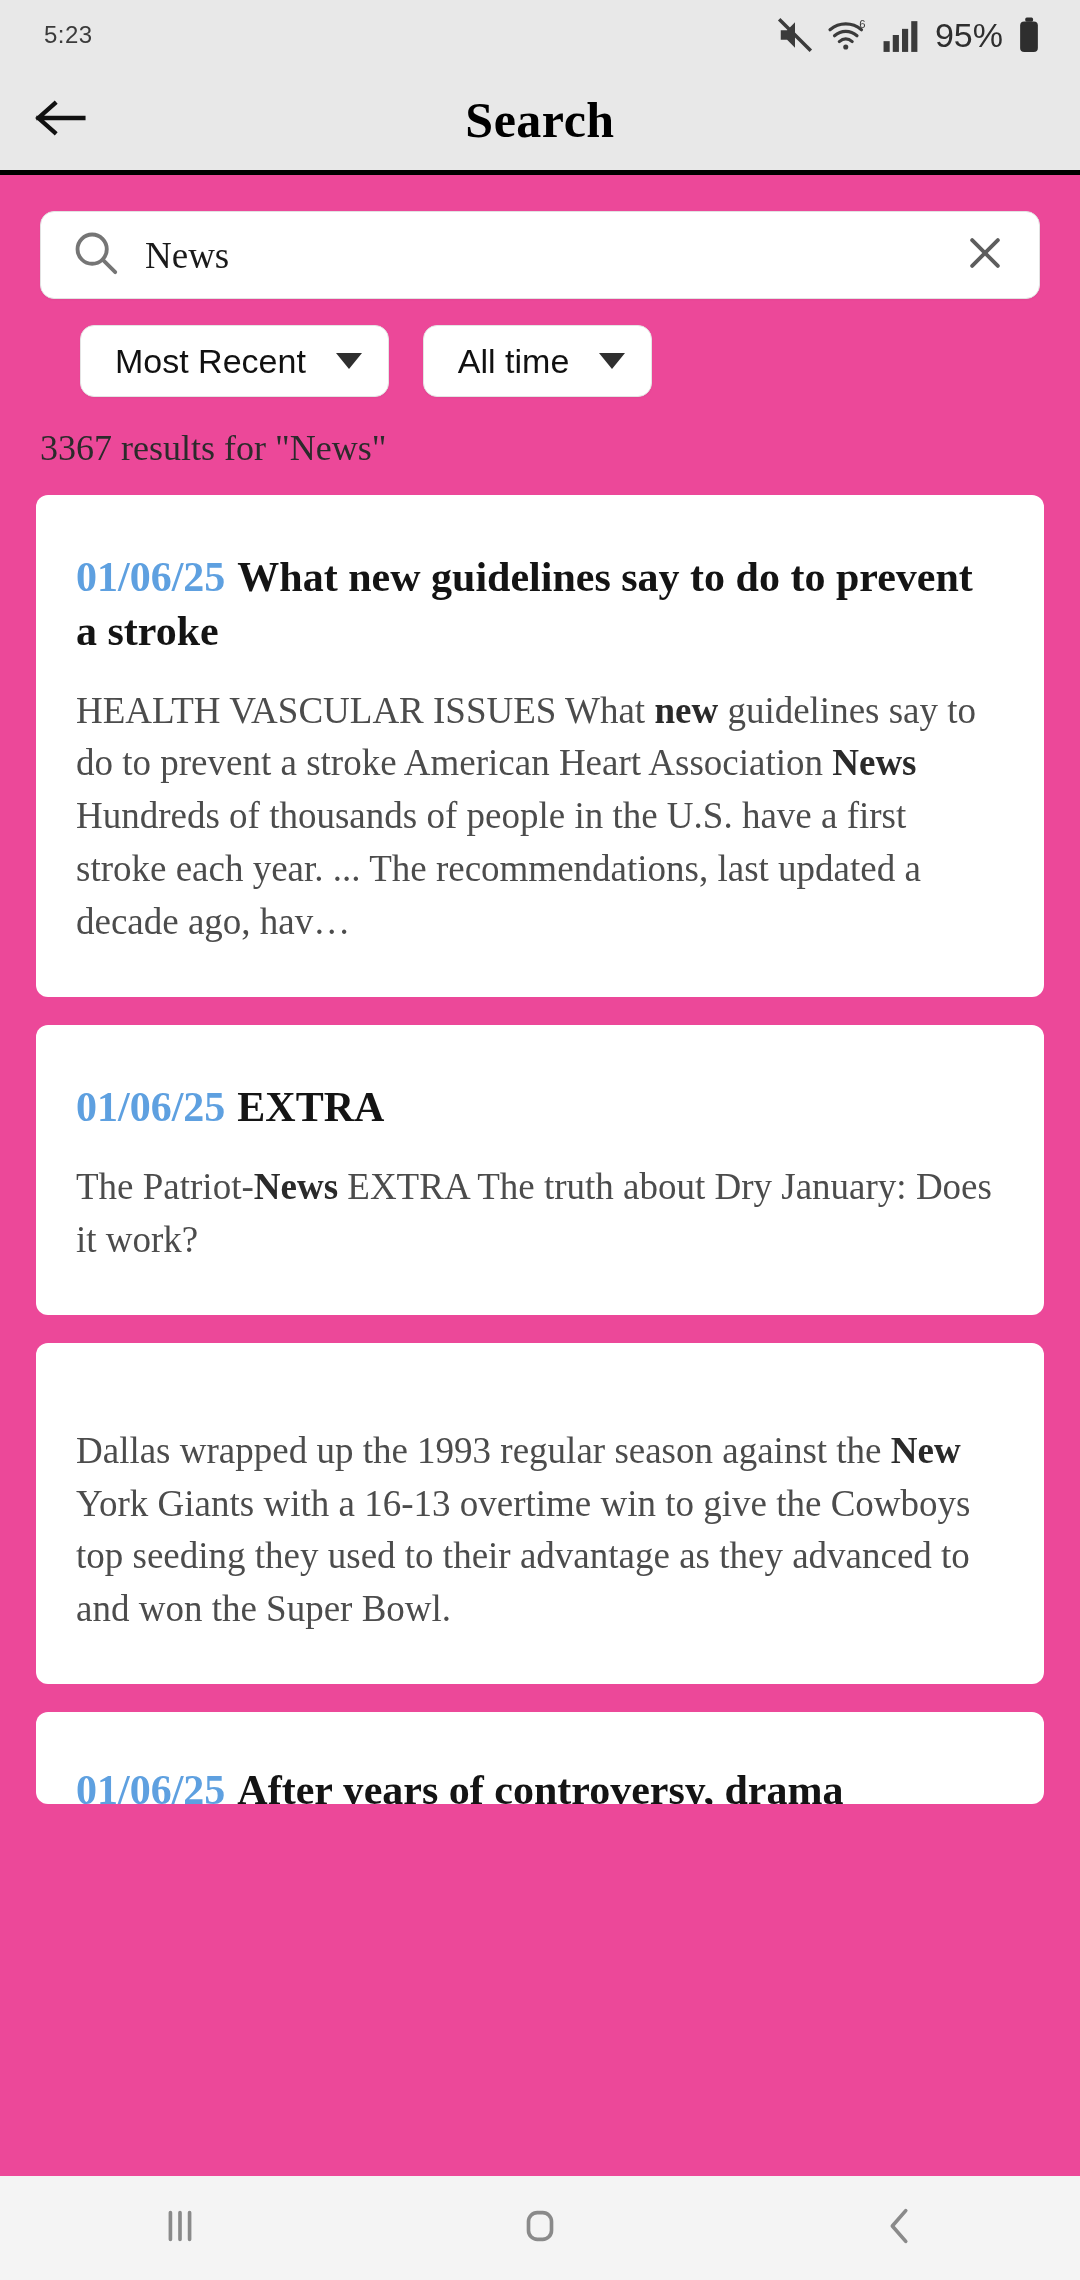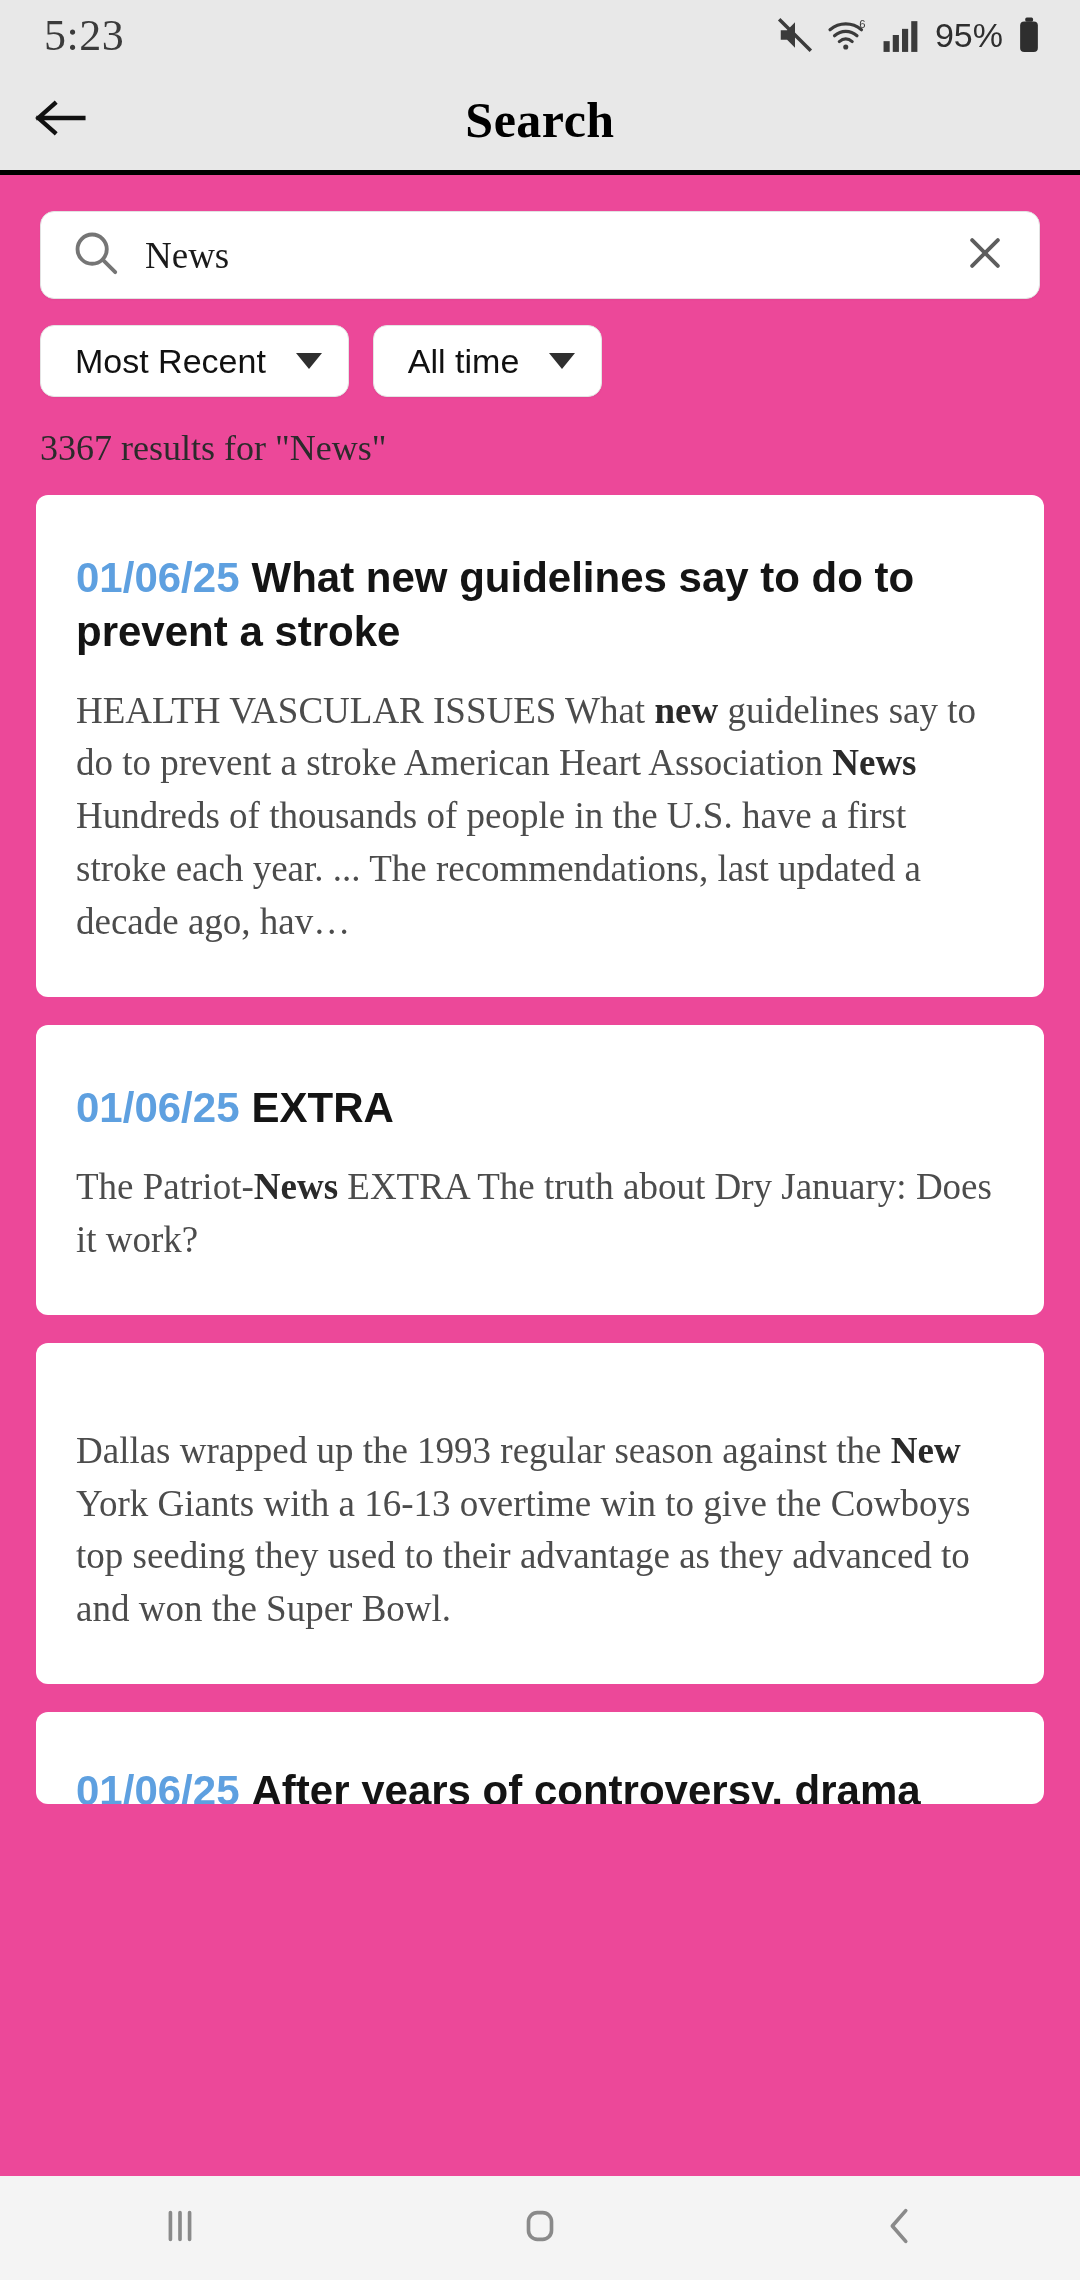--- a/index.html
+++ b/index.html
@@ -10,21 +10,21 @@
     overflow:hidden;
     position:relative;
   }
 
   
   .statusbar{
     height:70px; background:#e8e8e8;
     display:flex; align-items:center; justify-content:space-between;
     padding:0 38px 0 44px;
   }
-  .status-time{ font-size:44px; color:#3b3b3b; font-family:Liberation Serif, serif; letter-spacing:.5px;}
+  .status-time{ font-size:24px; color:#3b3b3b; font-family:Liberation Sans, sans-serif; letter-spacing:.5px;}
   .status-right{ display:flex; align-items:center; gap:13px; }
   .status-right svg{ display:block; }
   .batt-pct{ font-size:34px; color:#2e2e2e; letter-spacing:0; }
 
   
   .header{
     height:105px; background:#e8e8e8;
     display:flex; align-items:center; position:relative;
     border-bottom:5px solid #000000;
   }
@@ -44,42 +44,42 @@
     display:flex; align-items:center; padding:0 28px 0 30px;
     box-shadow:0 1px 2px rgba(0,0,0,.04);
   }
   .search-val{
     flex:1; font-family:"Liberation Serif", serif; font-size:37px;
     color:#1a1a1a; margin-left:24px;
   }
   .clear-x{ width:52px; height:52px; display:flex; align-items:center; justify-content:center; }
 
   
-  .filters{ display:flex; gap:24px; padding:26px 40px 0 40px; }
+  .filters{ display:flex; gap:34px; padding:26px 40px 0 40px;margin-left:40px; }
   .pill{
     height:72px; background:#fff; border:1px solid #e4e4e4; border-radius:14px;
     display:flex; align-items:center; gap:30px;
     padding:0 26px 0 34px; box-shadow:0 1px 2px rgba(0,0,0,.04);
   }
   .pill-label{ font-size:34px; color:#111; font-family:"Liberation Sans",sans-serif; }
   .caret{ width:0;height:0;border-left:13px solid transparent;border-right:13px solid transparent;border-top:16px solid #2f2f2f; }
 
   .results-count{
     font-family:"Liberation Serif", serif; font-size:36px; color:#2b2b2b;
     padding:30px 40px 0 40px;
   }
 
   
   .cards{ padding:26px 36px 0 36px; }
   .card{
     background:#fff; border-radius:12px; margin-bottom:28px;
     padding:56px 40px 48px 40px;
   }
   .card-head{
-    font-family:Liberation Sans, sans-serif; font-weight:bold;
+    font-family:Liberation Serif, serif; font-weight:bold;
     font-size:42px; line-height:1.28; color:#141414;
   }
   .card-date{ color:#5ea0e0; margin-right:12px; }
   .card-snippet{
     font-family:"Liberation Serif", serif; font-size:37px; line-height:1.43;
     color:#4c4c4c; margin-top:26px;
   }
   .card-snippet b{ color:#2a2a2a; font-weight:bold; }
   .card.partial{ padding-bottom:0; height:92px; overflow:hidden; padding-top:52px; }
 

